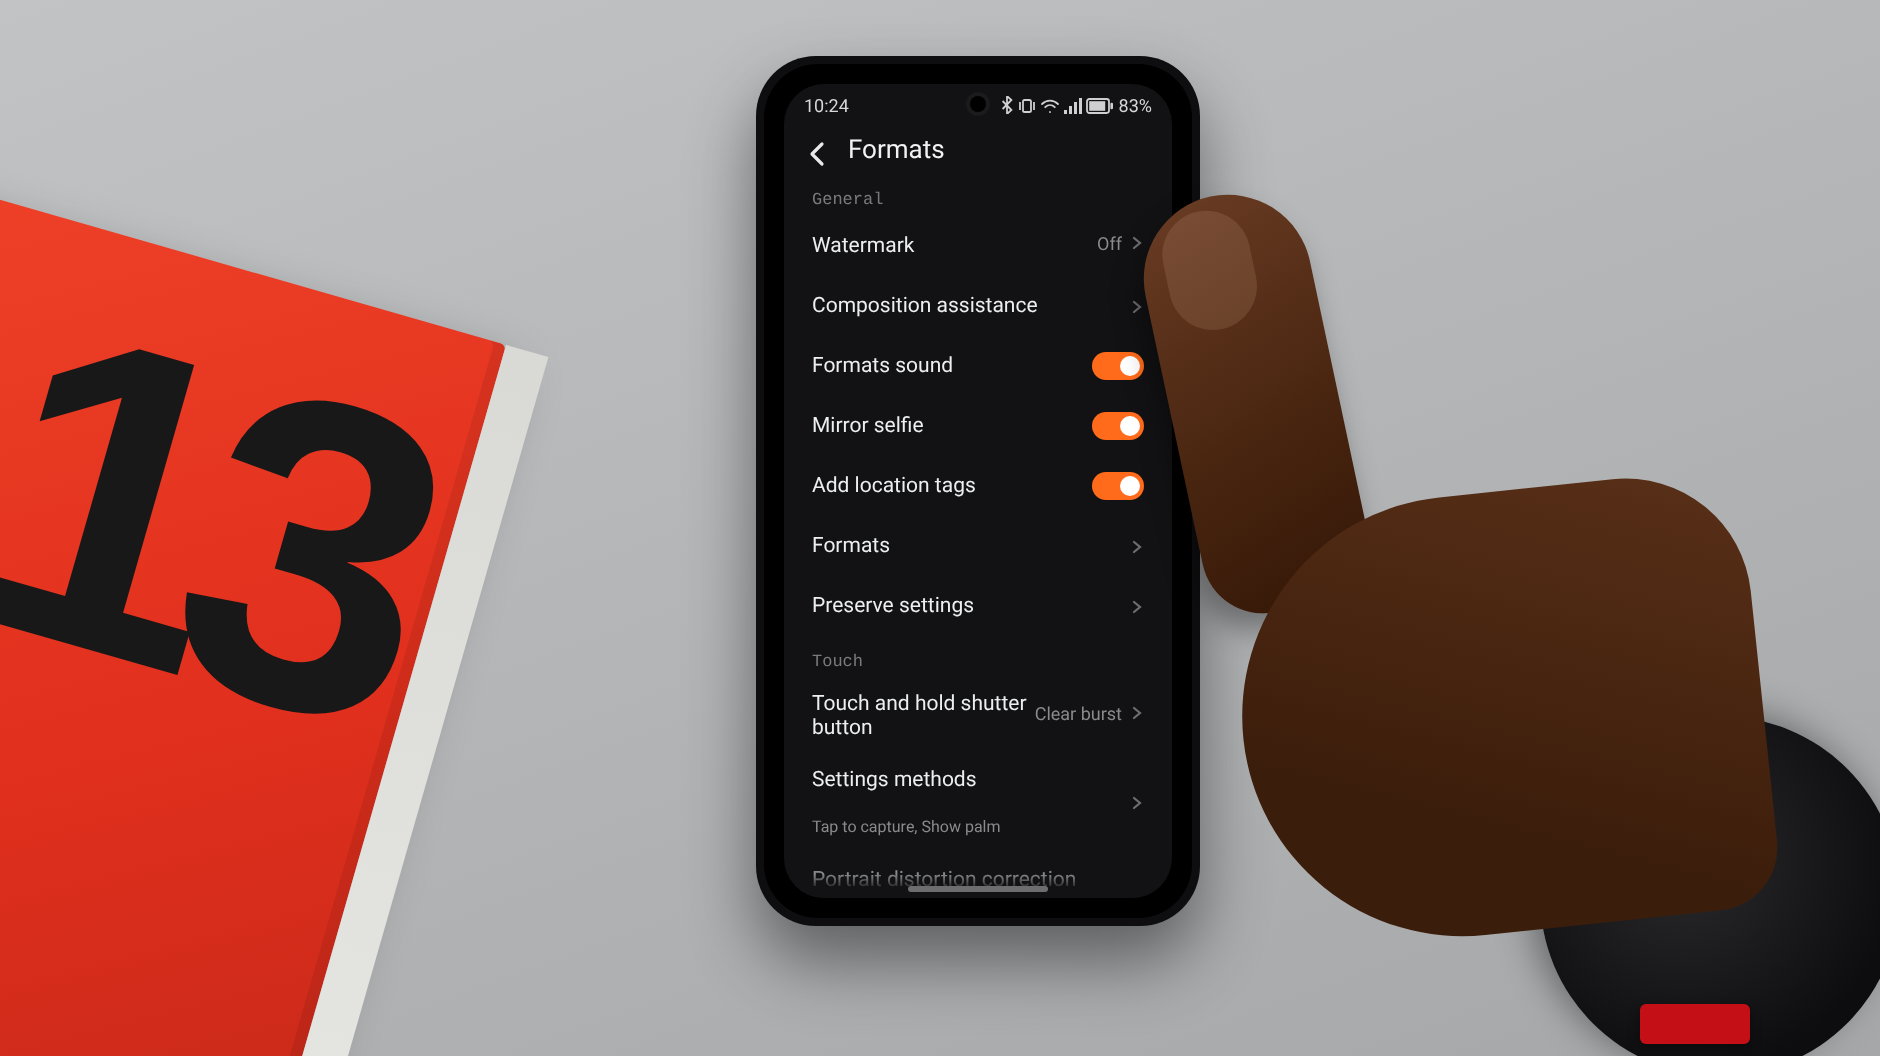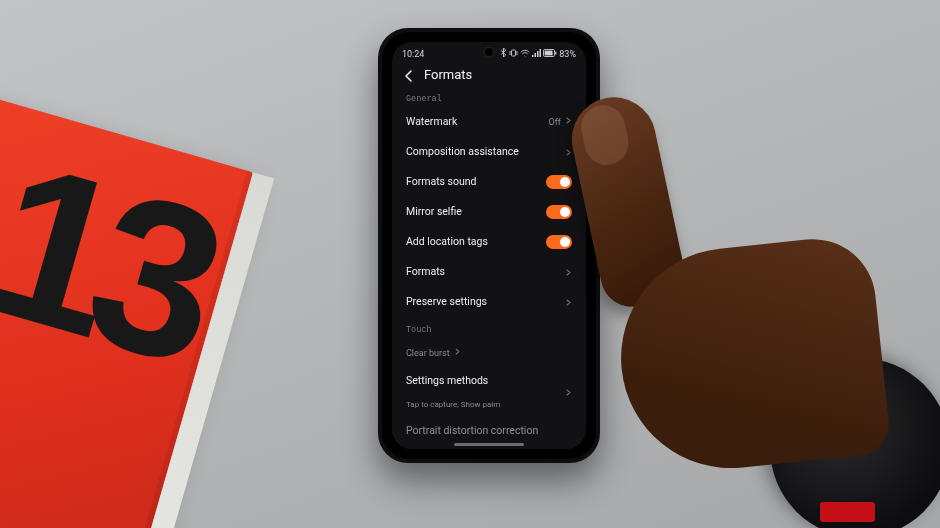--- a/index.html
+++ b/index.html
@@ -165,20 +165,23 @@
           <span class="chev">
               <svg width="7" height="7" viewBox="0 0 7 7">
                 <path d="M2 1l3 2.5L2 6" stroke="#6e6e72" stroke-width="1.1" fill="none" stroke-linecap="round"></path>
               </svg>
             </span>
         </div>
 
         <div class="section">Touch</div>
 
         <div class="row">
+          <span class="left">
+            <span class="lbl" style="max-width:110px">Touch and hold shutter button</span>
+          </span>
           <span class="right-group">
             <span class="val">Clear burst</span>
             <span class="chev">
                 <svg width="7" height="7" viewBox="0 0 7 7">
                   <path d="M2 1l3 2.5L2 6" stroke="#6e6e72" stroke-width="1.1" fill="none" stroke-linecap="round"></path>
                 </svg>
               </span>
           </span>
         </div>
 

